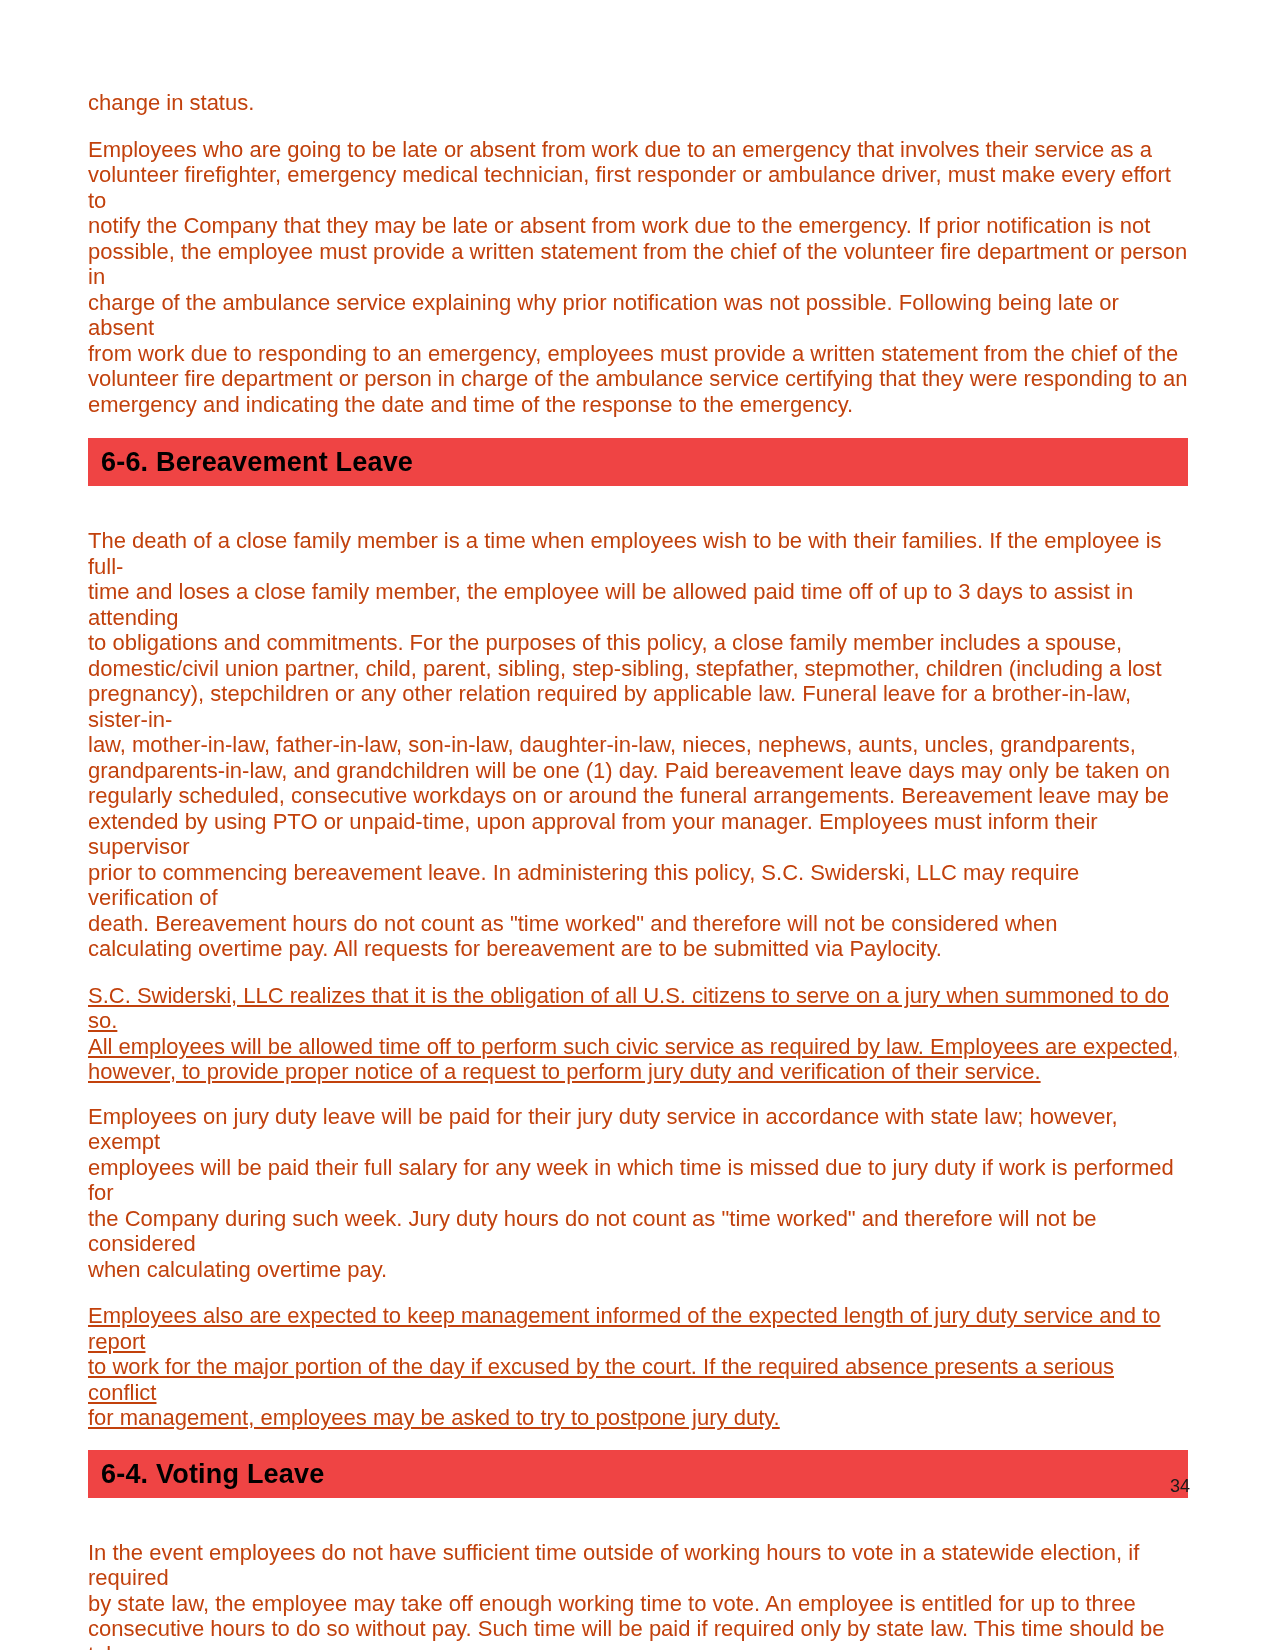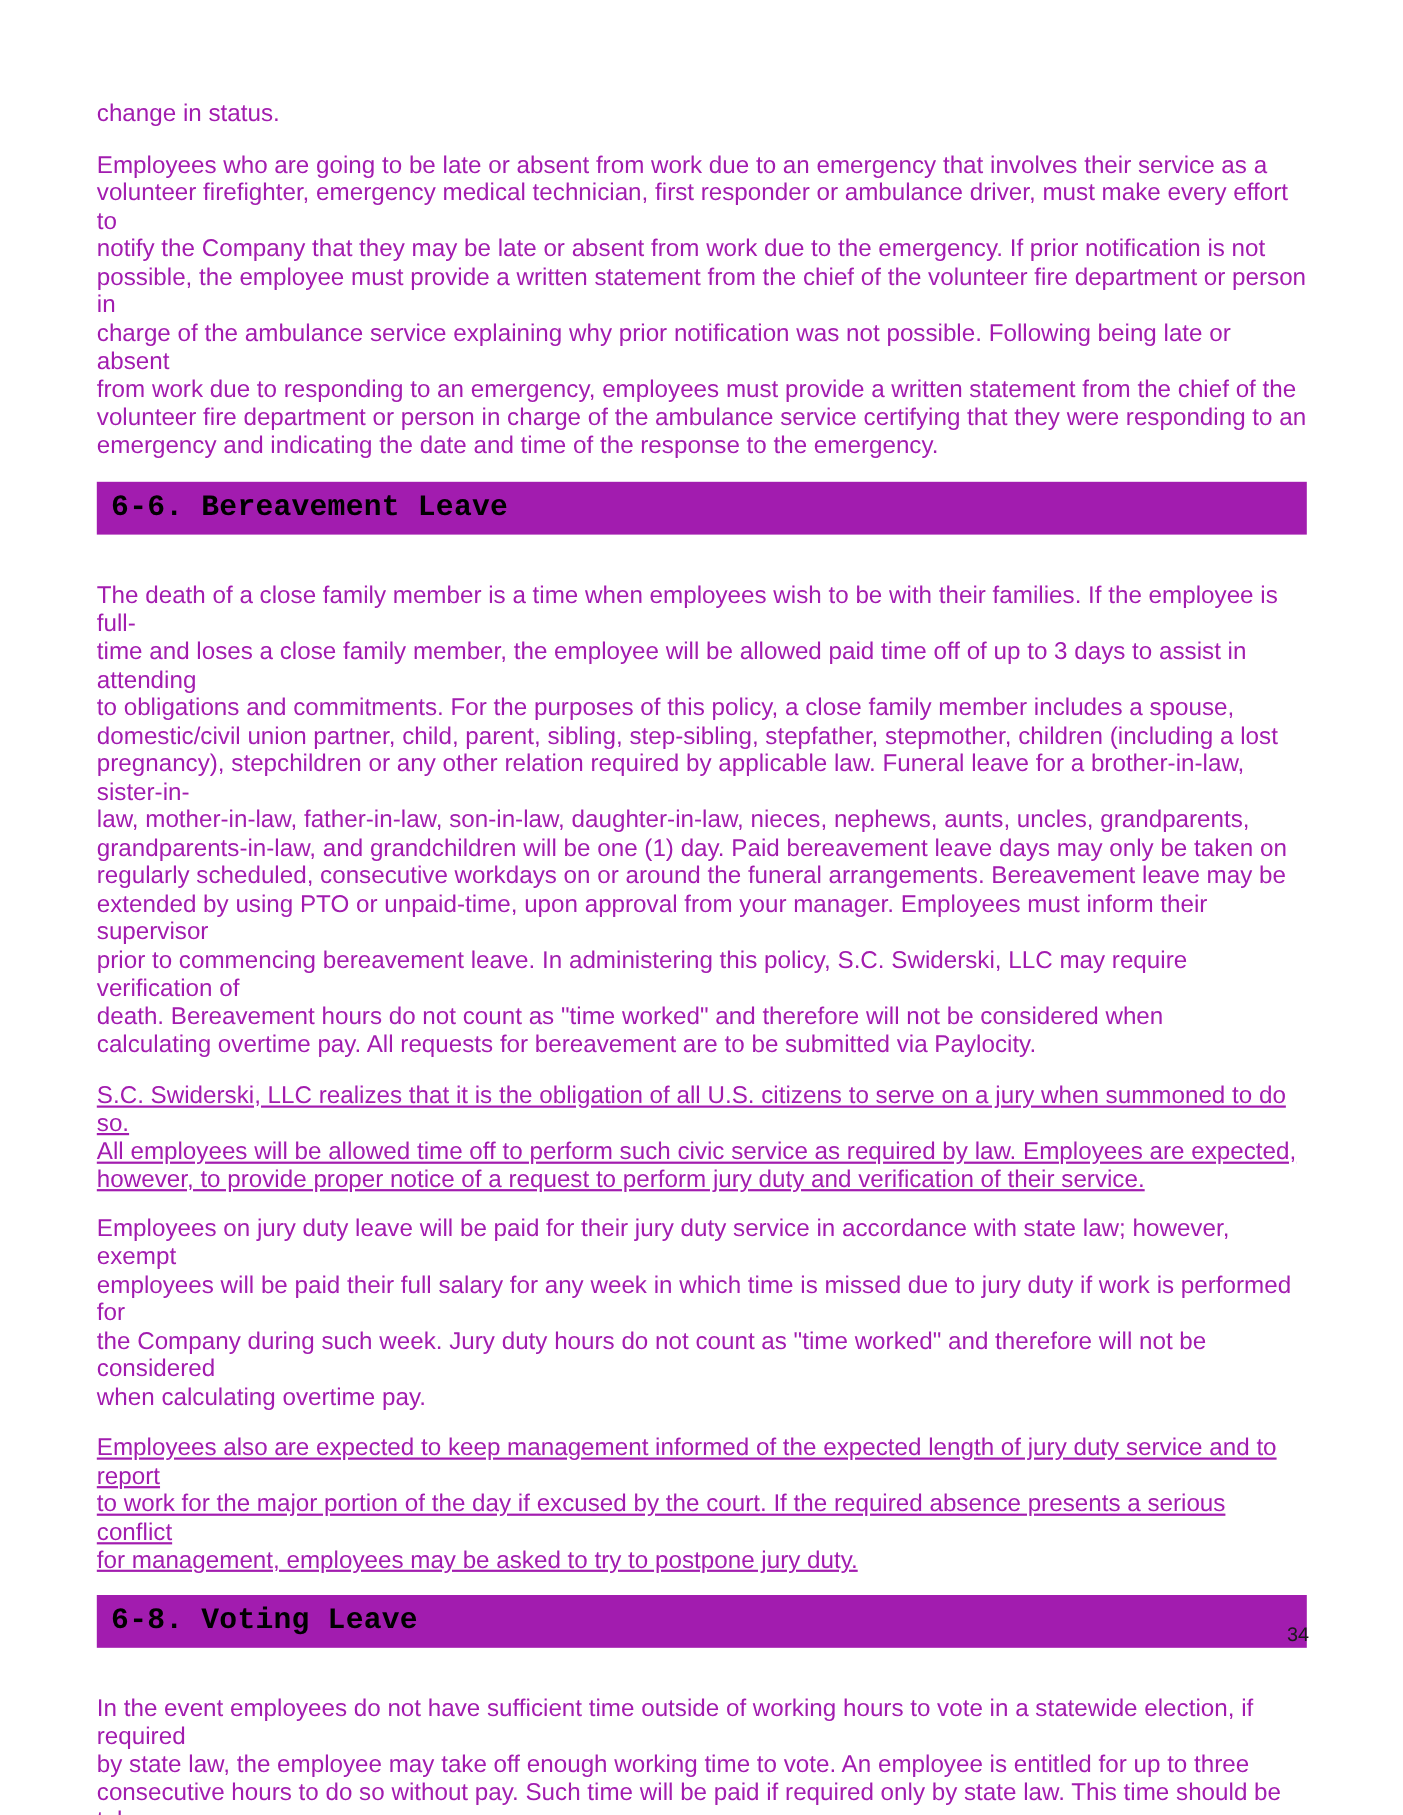--- a/index.html
+++ b/index.html
@@ -16,36 +16,35 @@
   .content {
     position: absolute;
     left: 88px;
     top: 0;
     width: 1100px;
     padding-top: 90px;
   }
   p.body {
     font-size: 22px;
     line-height: 25.5px;
-    color: #a21caf;
+    color: #c2410c;
     white-space: pre-line;
     margin: 0 0 21px 0;
   }
   p.body.tight { margin-bottom: 19px; text-decoration: underline; }
   h2.section-heading {
-    background: #a21caf;
+    background: #ef4444;
     height: 48px;
     line-height: 48px;
     font-size: 27px;
     font-weight: bold;
     color: #000000;
     padding-left: 13px;
     margin: 16px 0 42px 0;
     letter-spacing: 0.2px;
-    font-family: Liberation Mono, monospace;
   }
   .page-number {
     position: absolute;
     top: 1476px;
     right: 85px;
     font-size: 18px;
     color: #1a1a1a;
   }
 </style>
 </head>
@@ -87,21 +86,21 @@
 
     <p class="body">Employees on jury duty leave will be paid for their jury duty service in accordance with state law; however, exempt
 employees will be paid their full salary for any week in which time is missed due to jury duty if work is performed for
 the Company during such week. Jury duty hours do not count as "time worked" and therefore will not be considered
 when calculating overtime pay.</p>
 
     <p class="body tight">Employees also are expected to keep management informed of the expected length of jury duty service and to report
 to work for the major portion of the day if excused by the court. If the required absence presents a serious conflict
 for management, employees may be asked to try to postpone jury duty.</p>
 
-    <h2 class="section-heading">6-8. Voting Leave</h2>
+    <h2 class="section-heading">6-4. Voting Leave</h2>
 
     <p class="body">In the event employees do not have sufficient time outside of working hours to vote in a statewide election, if required
 by state law, the employee may take off enough working time to vote. An employee is entitled for up to three
 consecutive hours to do so without pay. Such time will be paid if required only by state law. This time should be taken
 at the beginning or end of the regular work schedule. Where possible, supervisors should be notified at least two (2)
 days prior to the voting/election day. Due to business necessities, the Company reserves the right to designate the
 time of the day designated for the voting time.</p>
 
   </div>
 

